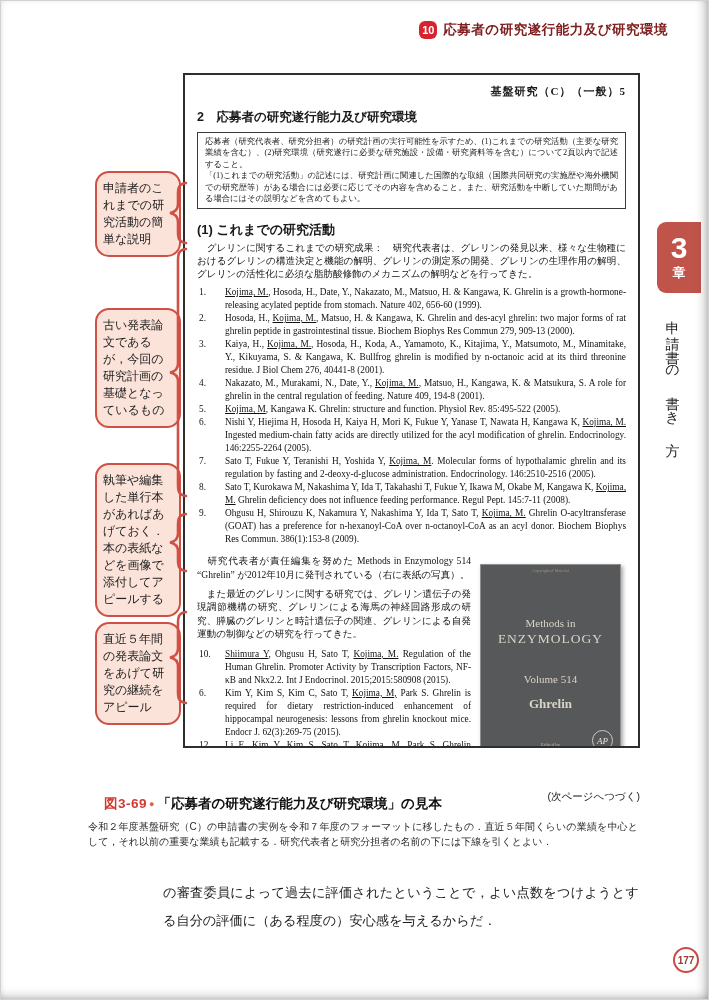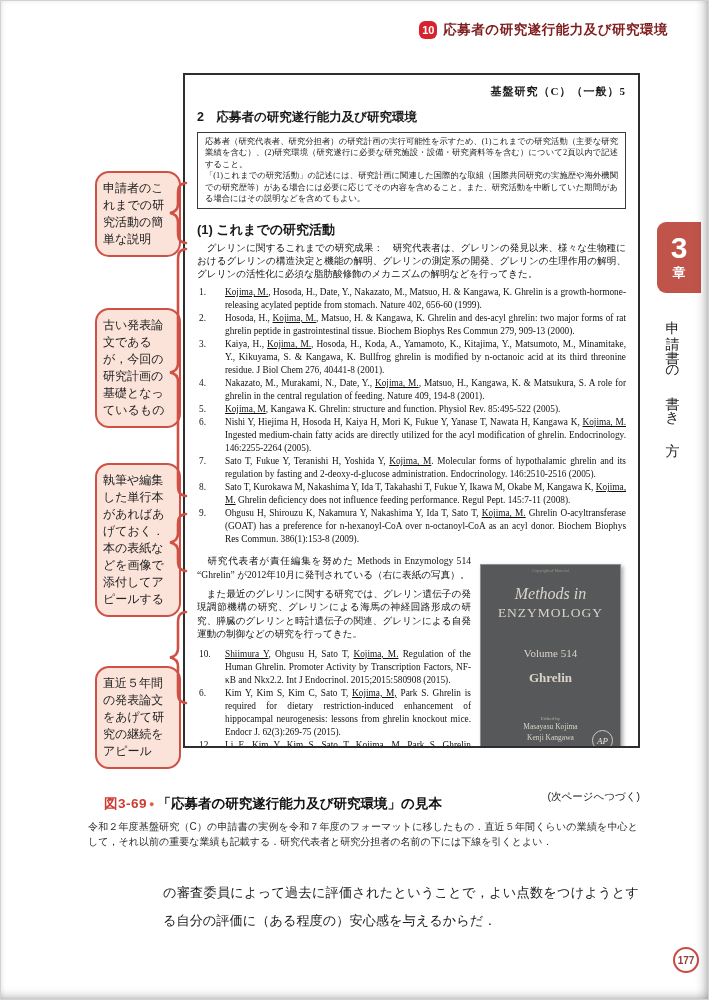--- a/index.html
+++ b/index.html
@@ -23,21 +23,21 @@
   .tab-num{font-size:30px;font-weight:bold;line-height:1;}
   .tab-kanji{font-size:13px;font-weight:bold;margin-top:1px;}
   .side-vertical{position:absolute;left:664px;top:310px;writing-mode:vertical-rl;
     font-size:14px;letter-spacing:15px;color:#222;}
   .page-circle{position:absolute;left:673px;top:947px;width:26px;height:26px;border:2px solid #c94b43;
     border-radius:50%;display:flex;align-items:center;justify-content:center;font-size:10px;font-weight:bold;
     color:#8e403a;box-sizing:border-box;background:#fff;}
   
   .callout{position:absolute;left:95px;width:86px;background:#fbe3da;border:2.5px solid #cf5146;
     border-radius:14px;padding:7px 6px;font-size:12px;line-height:1.42;color:#222;box-sizing:border-box;}
-  .c1{top:171px;} .c2{top:308px;} .c3{top:463px;} .c4{top:622px;margin-top:44px;}
+  .c1{top:171px;} .c2{top:308px;} .c3{top:463px;} .c4{top:622px;}
   .brace{position:absolute;left:167px;width:20px;overflow:visible;z-index:5;}
   .b1{top:181px;height:64px;} .b2{top:247px;height:251px;} .b3{top:512px;height:61px;} .b4{top:610px;height:95px;}
   
   .doc{position:absolute;left:183px;top:73px;width:457px;height:675px;border:2px solid #2e2e2e;
     background:#fff;padding:6px 12px 8px 12px;box-sizing:border-box;overflow:hidden;
     font-family:"Liberation Serif",serif;}
   .doc-type{text-align:right;font-size:11px;font-weight:bold;margin-top:3px;letter-spacing:1px;}
   .doc-title{font-size:12.5px;font-weight:bold;margin-top:10px;font-family:"Liberation Sans",sans-serif;}
   .instr{border:1px solid #3a3a3a;margin-top:6px;padding:3px 7px;font-size:8.3px;line-height:1.38;
     text-align:justify;white-space:pre-line;color:#222;}
@@ -52,21 +52,21 @@
   .twocol{display:flex;margin-top:8px;gap:9px;}
   .leftcol{flex:1;min-width:0;}
   .leftcol .p-jp + .p-jp{margin-top:6px;}
   .refs-side{margin-top:7px;}
   
   .cover-col{width:146px;flex:none;}
   .cover{width:141px;height:200px;background:#57585a;margin-top:10px;position:relative;color:#d9d4c9;
     font-family:"Liberation Serif",serif;text-align:center;box-shadow:2px 2px 4px rgba(0,0,0,.35);
     border:1px solid #8f8f8f;box-sizing:border-box;}
   .cv-note-top{font-size:5px;color:#97938a;padding-top:3px;transform:scale(.85);}
-  .cv-series1{margin-top:12px;font-size:16px;font-style:italic;}
+  .cv-series1{margin-top:44px;font-size:11px;}
   .cv-series2{font-size:13.5px;letter-spacing:1px;margin-top:2px;}
   .cv-volume{margin-top:26px;font-size:11px;}
   .cv-title{margin-top:11px;font-size:13px;font-weight:bold;}
   .cv-edited{margin-top:30px;font-size:5px;color:#b5b0a5;}
   .cv-editor{font-size:7.5px;line-height:1.5;}
   .ap-logo{position:absolute;right:7px;bottom:12px;width:19px;height:19px;border:1px solid #cfcabf;
     border-radius:50%;display:flex;align-items:center;justify-content:center;font-size:9px;font-style:italic;color:#e8e3d8;}
   .cv-note-bottom{position:absolute;bottom:2px;left:0;right:0;font-size:5px;color:#97938a;transform:scale(.85);}
   
   .continuation{position:absolute;top:790px;left:183px;width:457px;text-align:right;font-size:10.5px;color:#222;}

